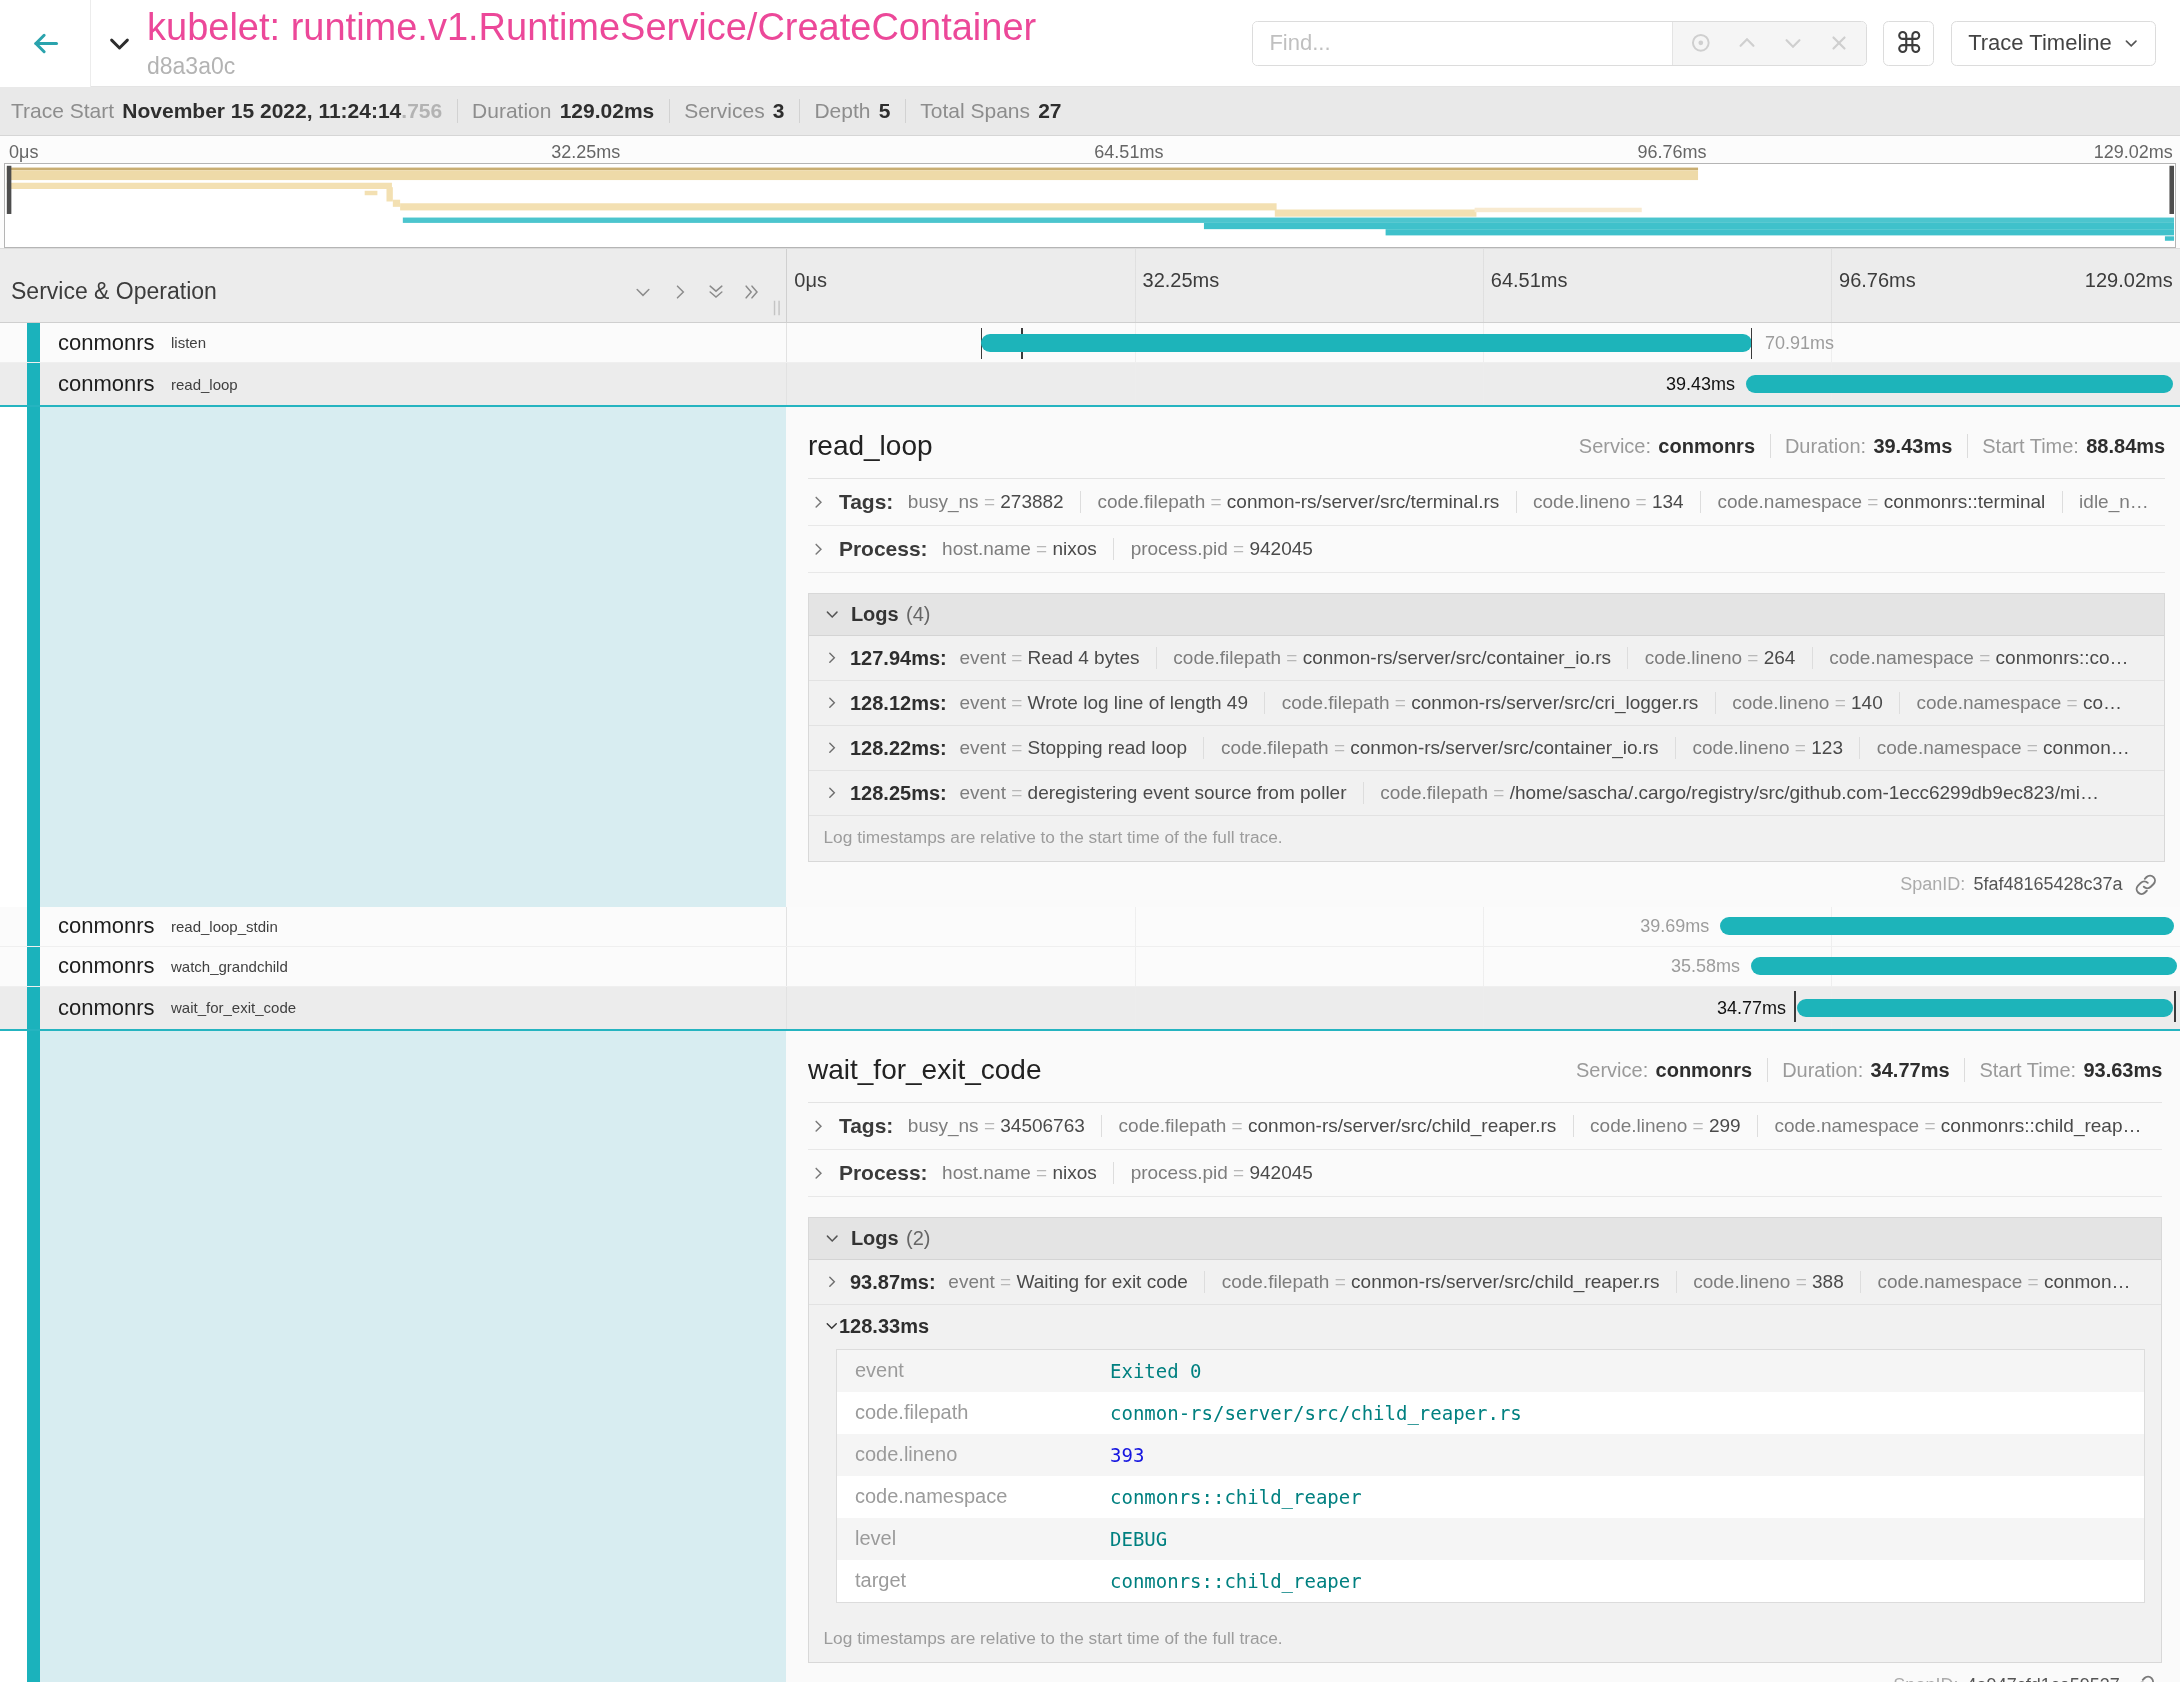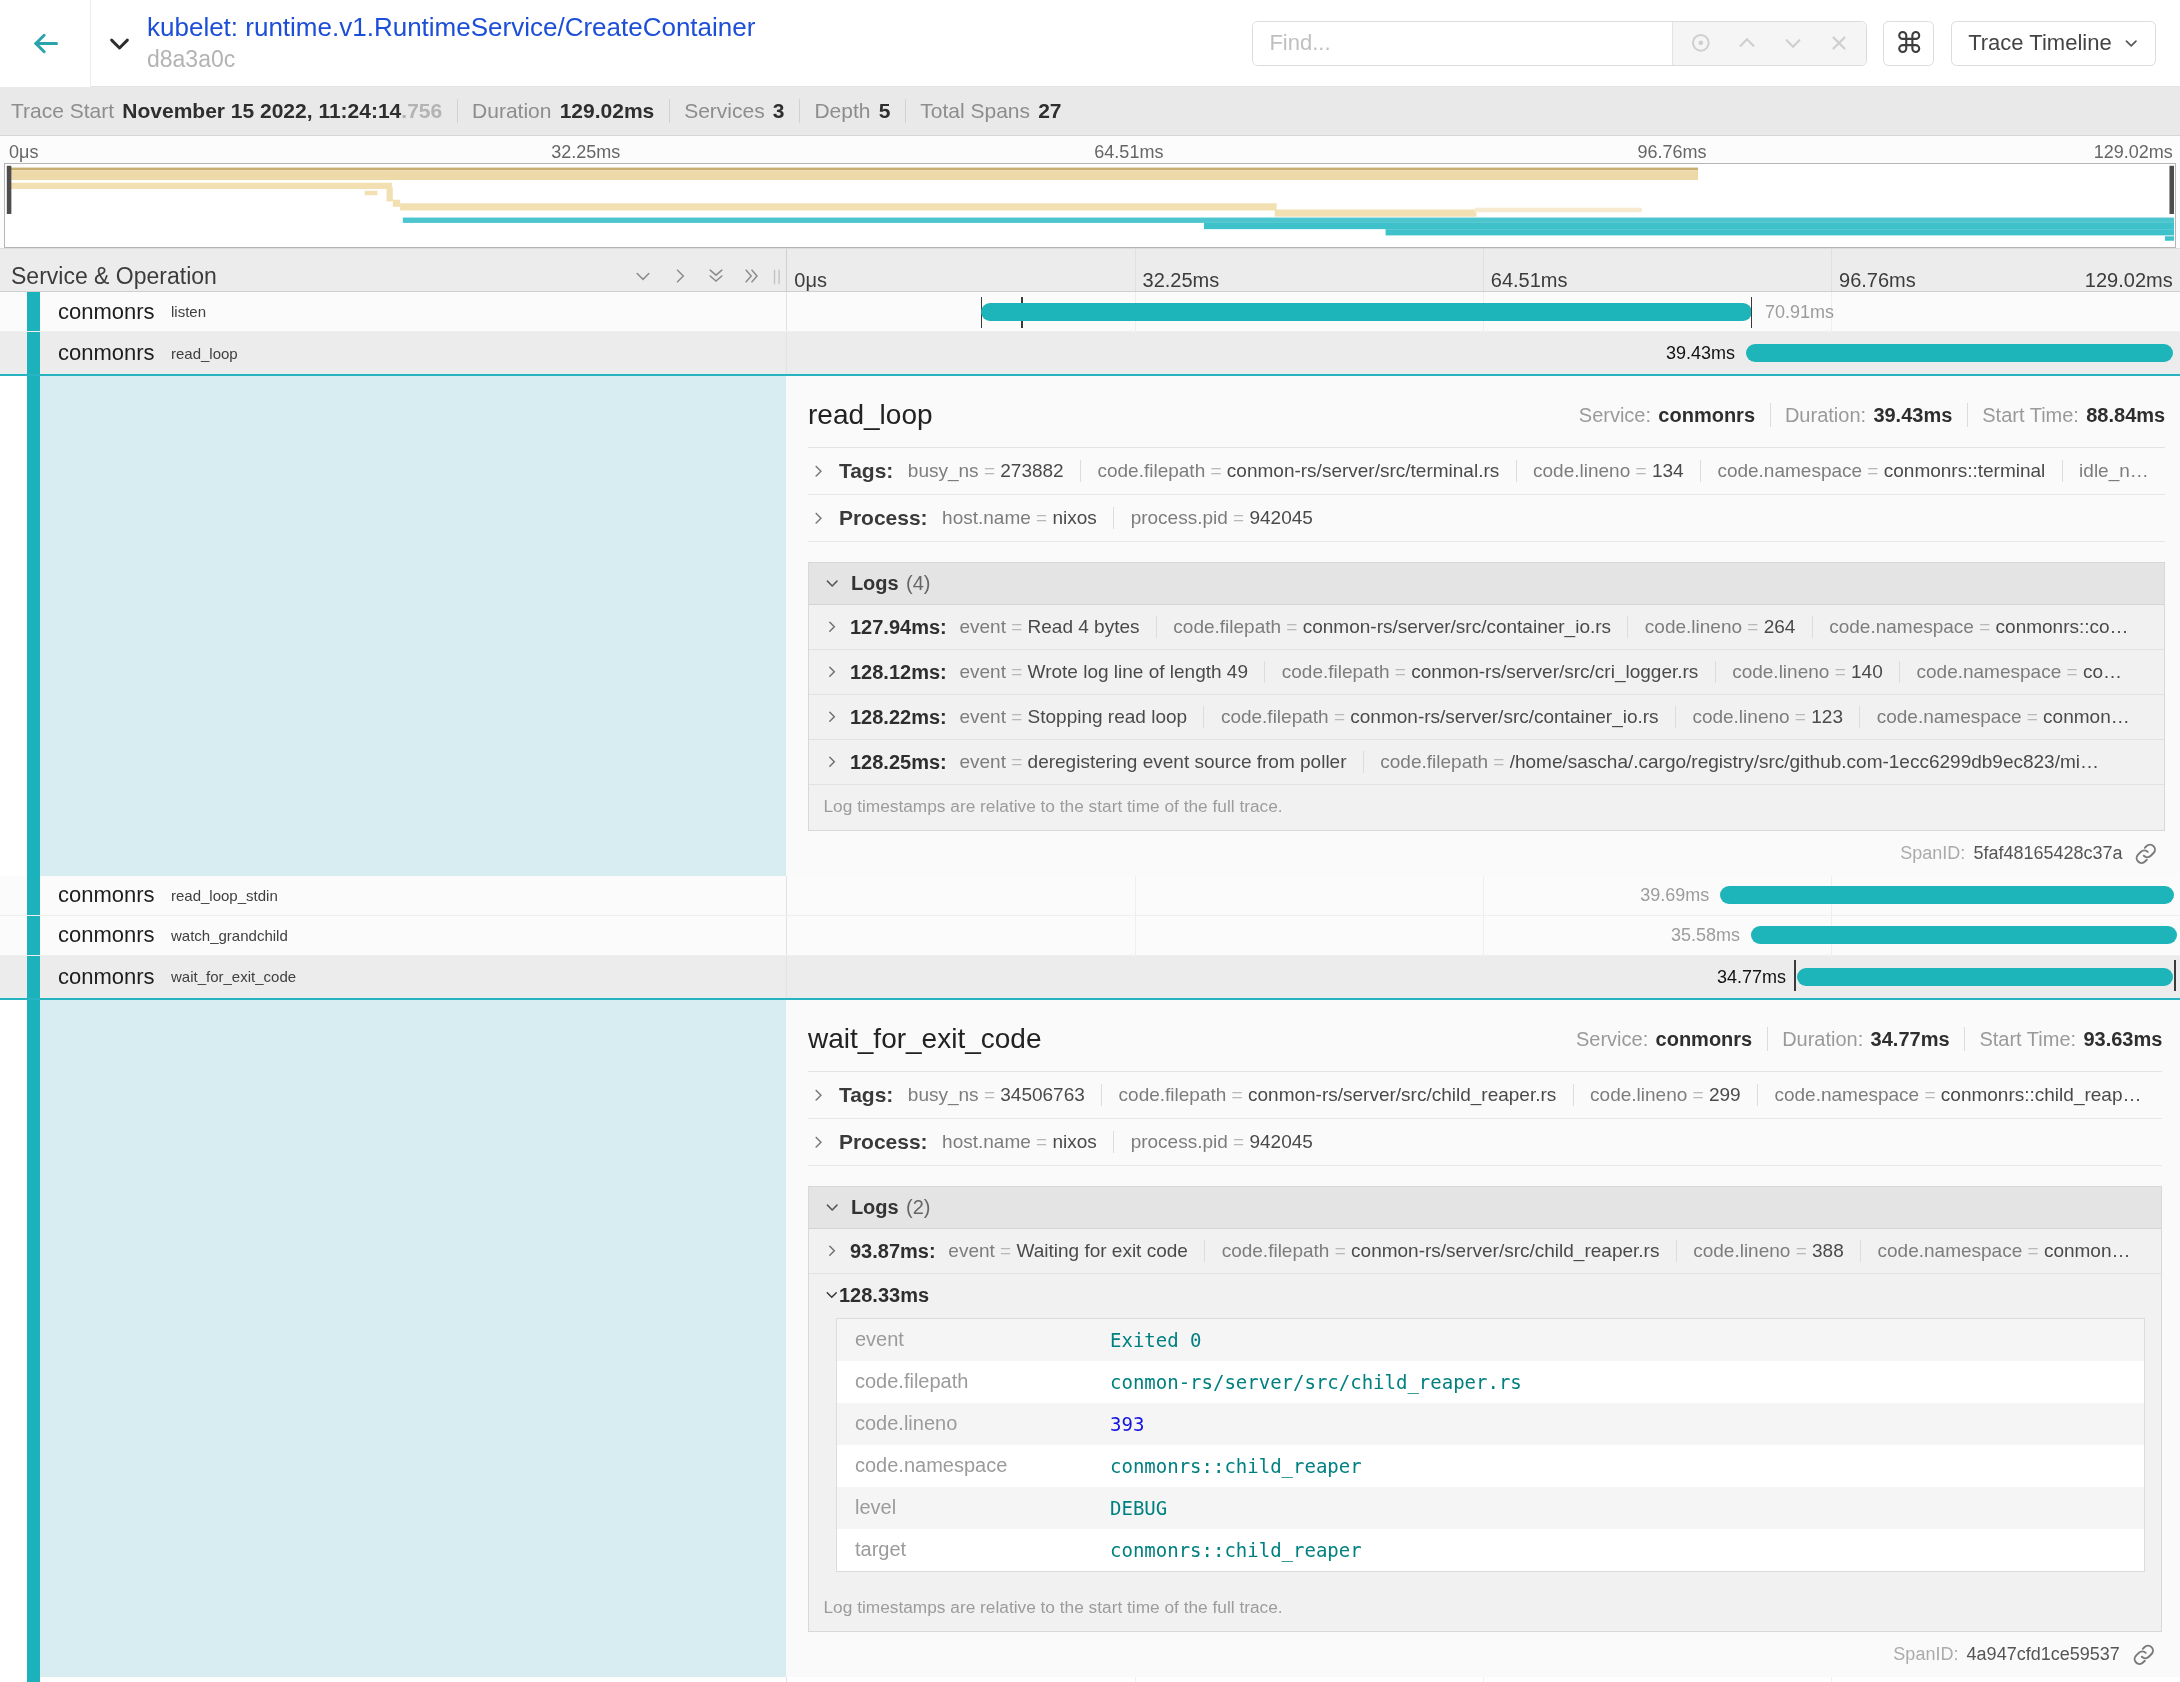--- a/index.html
+++ b/index.html
@@ -8,21 +8,21 @@
   #app { width:2180px; height:1683px; overflow:hidden; background:#fff; }
 
   svg.ic { display:block; }
 
   
   .tophdr { height:87px; display:flex; align-items:center; background:#fff; border-bottom:0.9px solid #e4e4e4; }
   .back-btn { width:91px; height:87px; display:flex; align-items:center; justify-content:center;
     border-right:0.9px solid #ececec; cursor:pointer; background:#fff; }
   .collapse-toggle { width:56px; height:87px; display:flex; align-items:center; justify-content:center; cursor:pointer; }
   .titleblock { display:flex; flex-direction:column; justify-content:center; }
-  .ttitle { font-size:26px; font-weight:500; color:#1d4ed8; line-height:1.15; }
+  .ttitle { font-size:38px; font-weight:500; color:#ec4899; line-height:1.15; }
   .tsub { font-size:23px; color:#b3b3b3; margin-top:2.7px; }
   .findwrap { margin-left:auto; display:flex; align-items:center; gap:16.4px; padding-right:23.6px; }
   .find-group { display:flex; height:45px; border:0.9px solid #dcdcdc; border-radius:5.5px; overflow:hidden; width:615px; background:#fff; }
   .find-input { flex:1; border:none; outline:none; font-size:22px; padding:0 16.4px; color:#444; background:#fff;
     font-family:"Liberation Sans", sans-serif; }
   .find-input::placeholder { color:#c0c0c0; }
   .find-icons { display:flex; align-items:center; gap:23.6px; padding:0 16.4px; background:#f5f5f5; border-left:0.9px solid #e4e4e4; color:#cfcfcf; }
   .cmd-btn { width:51px; height:45px; border:0.9px solid #dcdcdc; border-radius:5.5px; background:#fff;
     display:flex; align-items:center; justify-content:center; font-size:29px; color:#3d3d3d; cursor:pointer;
     font-family:"DejaVu Sans", sans-serif; }
@@ -38,21 +38,21 @@
   .msep { width:0.9px; height:23.6px; background:#d2d2d2; margin:0 14.5px; }
 
   
   .minimap { background:#fcfcfc; padding:0 3.6px; }
   .mm-labels { height:27px; position:relative; font-size:18px; color:#666; }
   .mm-labels span { position:absolute; top:5.5px; }
   .mm-canvas { height:85px; border:0.9px solid #b5b5b5; background:#fff; position:relative; }
   .mm-canvas svg { width:100%; height:100%; display:block; }
 
   
-  .thead { height:44px; background:#ececec; border-top:0.9px solid #dcdcdc; border-bottom:0.9px solid #cfcfcf; display:flex; }
+  .thead { height:75px; background:#ececec; border-top:0.9px solid #dcdcdc; border-bottom:0.9px solid #cfcfcf; display:flex; }
   .th-name { width:786px; position:relative; display:flex; align-items:center; padding:12.7px 0 0 11px; }
   .th-name .coltitle { font-size:23px; color:#3c3c3c; }
   .th-icons { display:flex; gap:16.4px; margin-left:auto; margin-right:23.6px; align-items:center; color:#8c8c8c; }
   .th-icons span { cursor:pointer; display:flex; }
   .drag-handle { position:absolute; right:1.8px; bottom:3.6px; color:#c4c4c4; }
   .th-ticks { flex:1; position:relative; border-left:0.9px solid #d0d0d0; font-size:20px; color:#3c3c3c;
     background-image:linear-gradient(#dedede,#dedede),linear-gradient(#dedede,#dedede),linear-gradient(#dedede,#dedede);
     background-size:0.9px 100%; background-position:25% 0,50% 0,75% 0; background-repeat:no-repeat; }
   .th-ticks span { position:absolute; top:20px; }
 

